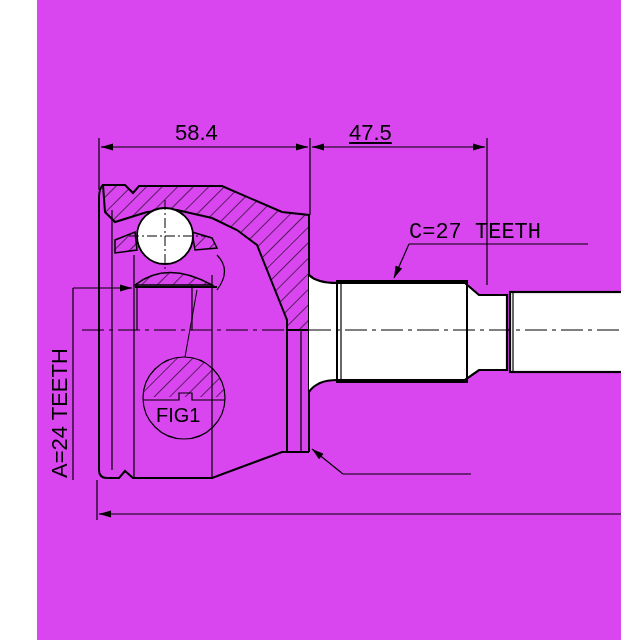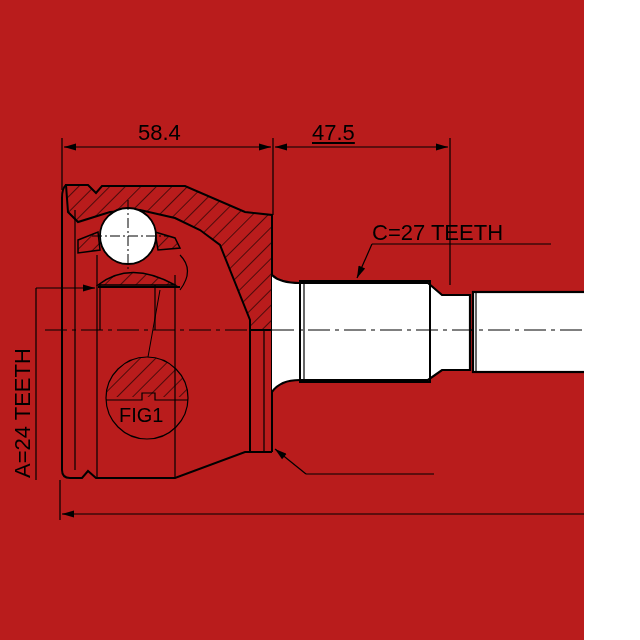--- a/index.html
+++ b/index.html
@@ -1,16 +1,16 @@
 <!DOCTYPE html>
 <html><head>
 <meta charset="utf-8">
 <style>
   html, body { margin: 0; padding: 0; background: #ffffff; }
-  #canvas { position: relative; width: 584px; height: 640px; background: #b91c1c; overflow: hidden; }
+  #canvas { position: relative; width: 584px; height: 640px; background: #d946ef; overflow: hidden; margin-left: 37px; }
   svg { position: absolute; left: 0; top: 0; }
   .lbl { position: absolute; font-family: "Liberation Sans", sans-serif; color: #000; white-space: nowrap; line-height: 1; }
   .dim-top { font-size: 22px; }
   .callout { font-size: 22px; }
   .fig { font-size: 20px; text-align: center; }
   .vert { transform-origin: left top; transform: rotate(-90deg); }
 </style>
 </head>
 <body>
 
@@ -98,16 +98,16 @@
         </clipPath>
       <rect x="100" y="355" width="100" height="42" fill="url(#hatch)" clip-path="url(#figclip)" stroke="none"></rect>
       <path d="M106,400 L142,400 L142,393 L155,393 L155,400 L188,400" stroke-width="1.2"></path>
       <circle cx="147" cy="398" r="41" stroke-width="1.2"></circle>
       <line x1="160" y1="290" x2="148" y2="357" stroke-width="1"></line>
     </g>
   </svg>
 
   <span class="lbl dim-top" style="left:138px; top:122px;">58.4</span>
   <span class="lbl dim-top" style="left:312px; top:122px;text-decoration:underline;">47.5</span>
-  <span class="lbl callout" style="left:372px; top:222px;">C=27 TEETH</span>
+  <span class="lbl callout" style="left:372px; top:222px;font-family:Liberation Mono, monospace;">C=27 TEETH</span>
   <span class="lbl callout vert" style="left:12px; top:478px;">A=24 TEETH</span>
   <span class="lbl fig" style="left:119px; top:405px;">FIG1</span>
 </div>
 
 </body></html>

